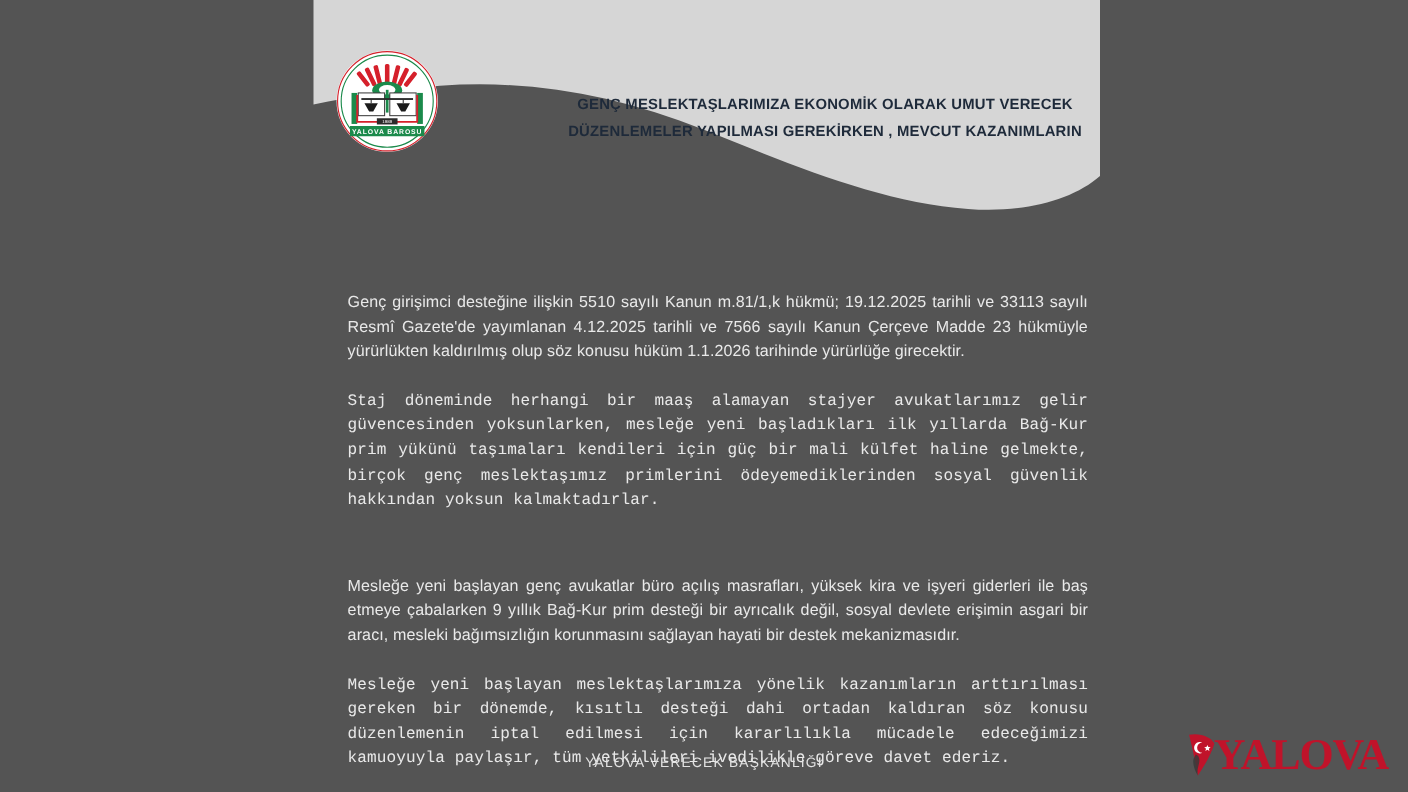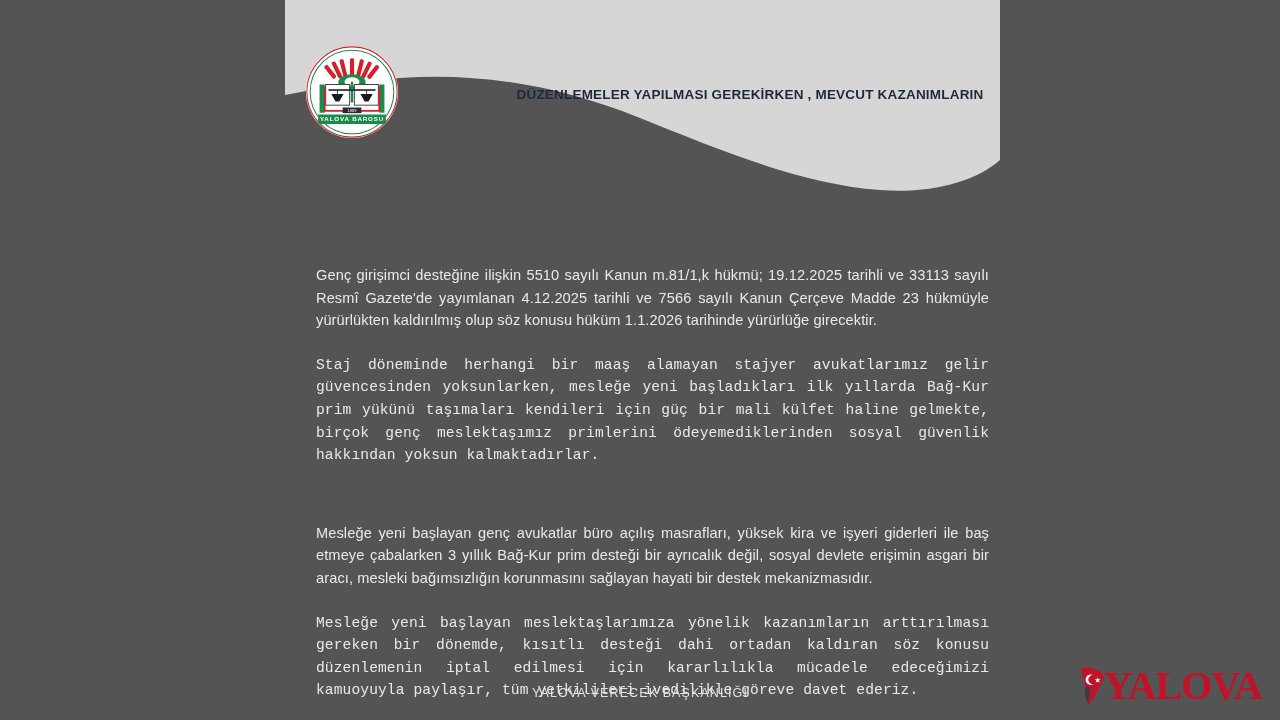--- a/index.html
+++ b/index.html
@@ -163,28 +163,29 @@
 
       <rect x="40" y="66.5" width="20" height="6" fill="#2b2b2b"></rect>
       <text x="50" y="71.4" text-anchor="middle" fill="#ffffff" font-family="Liberation Sans, sans-serif" font-size="4.3">1989</text>
 
       <path d="M14 74 L86 74 L86 84 L14 84 Z" fill="#1b8a4b"></path>
       <text x="50" y="81.3" text-anchor="middle" fill="#ffffff" font-family="Liberation Sans, sans-serif" font-size="6.6" letter-spacing="0.9" font-weight="bold">YALOVA BAROSU</text>
     </svg>
   </div>
 
   <div id="headline">
+    <span class="hl-line">GENÇ MESLEKTAŞLARIMIZA  EKONOMİK OLARAK  UMUT VERECEK</span>
     <span class="hl-line">DÜZENLEMELER YAPILMASI GEREKİRKEN , MEVCUT KAZANIMLARIN</span>
   </div>
 </div>
 
 <div id="body-copy">
   <p>Genç girişimci desteğine ilişkin 5510 sayılı Kanun m.81/1,k hükmü; 19.12.2025 tarihli ve 33113 sayılı Resmî Gazete'de yayımlanan 4.12.2025 tarihli ve 7566 sayılı Kanun Çerçeve Madde 23 hükmüyle yürürlükten kaldırılmış olup söz konusu hüküm 1.1.2026 tarihinde yürürlüğe girecektir.</p>
   <p class="gap-small">Staj döneminde herhangi bir maaş alamayan stajyer avukatlarımız gelir güvencesinden yoksunlarken, mesleğe yeni başladıkları  ilk yıllarda  Bağ-Kur prim yükünü taşımaları kendileri için  güç bir mali külfet haline gelmekte, birçok genç meslektaşımız primlerini ödeyemediklerinden sosyal güvenlik hakkından yoksun kalmaktadırlar.</p>
-  <p class="gap-large">Mesleğe yeni başlayan genç avukatlar büro açılış masrafları, yüksek kira ve işyeri giderleri ile baş etmeye çabalarken 3 yıllık Bağ-Kur prim desteği bir ayrıcalık değil, sosyal devlete erişimin asgari bir aracı, mesleki bağımsızlığın korunmasını sağlayan hayati bir destek mekanizmasıdır.</p>
+  <p class="gap-large">Mesleğe yeni başlayan genç avukatlar büro açılış masrafları, yüksek kira ve işyeri giderleri ile baş etmeye çabalarken 9 yıllık Bağ-Kur prim desteği bir ayrıcalık değil, sosyal devlete erişimin asgari bir aracı, mesleki bağımsızlığın korunmasını sağlayan hayati bir destek mekanizmasıdır.</p>
   <p class="gap-small">Mesleğe yeni başlayan meslektaşlarımıza yönelik kazanımların arttırılması gereken bir dönemde, kısıtlı desteği dahi  ortadan kaldıran söz konusu düzenlemenin iptal edilmesi için kararlılıkla mücadele edeceğimizi kamuoyuyla paylaşır, tüm yetkilileri ivedilikle göreve davet ederiz.</p>
 </div>
 
 <div id="footer-signature">YALOVA VERECEK BAŞKANLIĞI</div>
 
 <div id="yalova-watermark">
   <svg class="wm-flag" viewBox="0 0 30 40" xmlns="http://www.w3.org/2000/svg">
     <path d="M4 2 C14 0 24 4 27 10 C24 20 18 30 12 39 C10 28 7 14 4 2 Z" fill="#c0132a"></path>
     <path d="M16 9 A5.2 5.2 0 1 0 16 18.4 A4.1 4.1 0 1 1 16 9 Z" fill="#ffffff"></path>
     <path d="M20.6 11.2 L21.5 13.2 L23.6 13.3 L21.9 14.6 L22.5 16.7 L20.6 15.5 L18.8 16.7 L19.4 14.6 L17.7 13.3 L19.8 13.2 Z" fill="#ffffff"></path>

